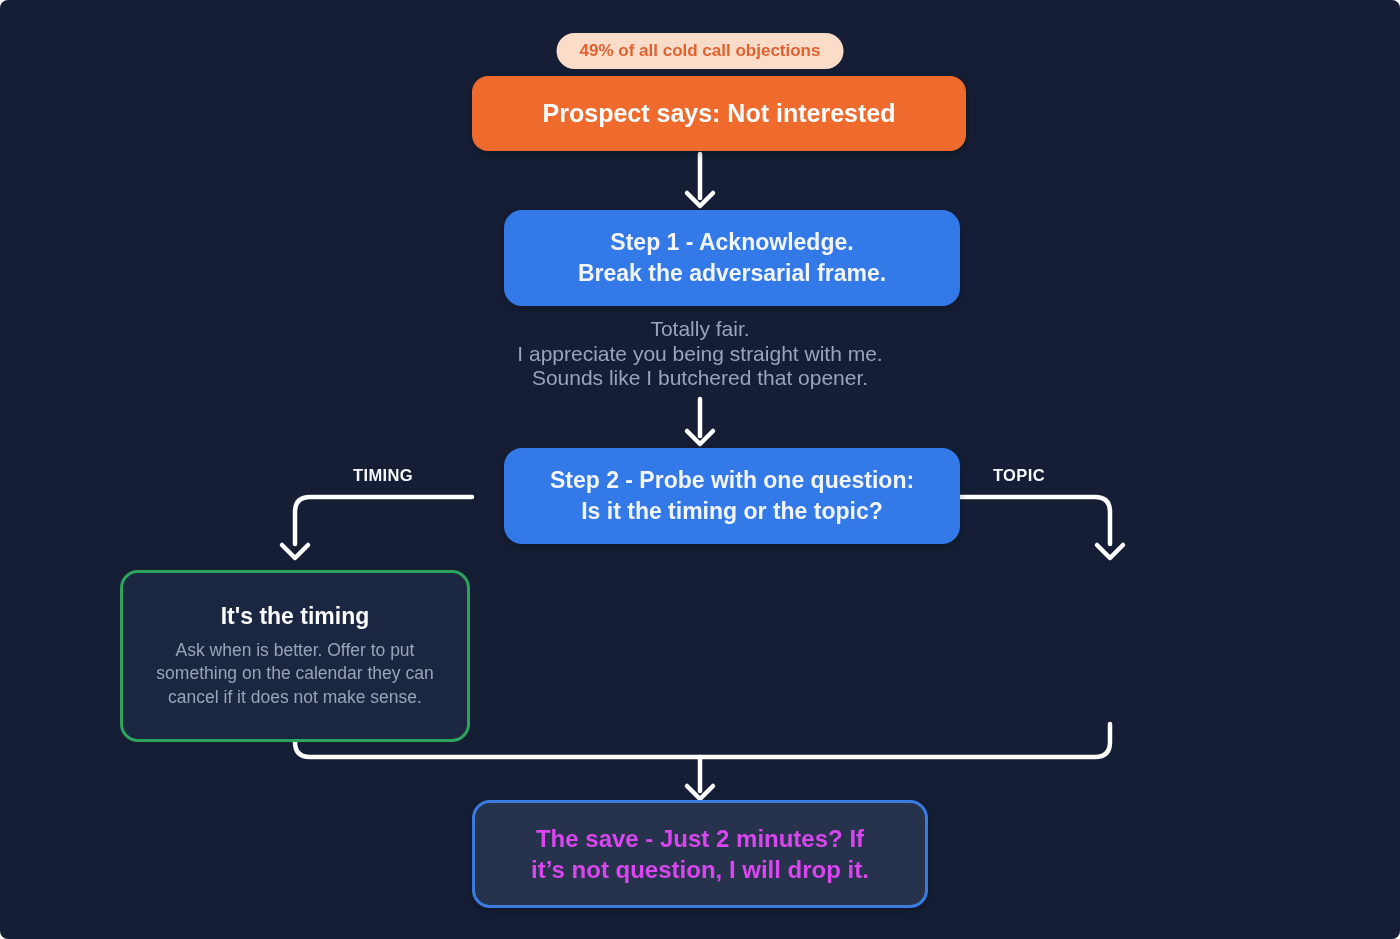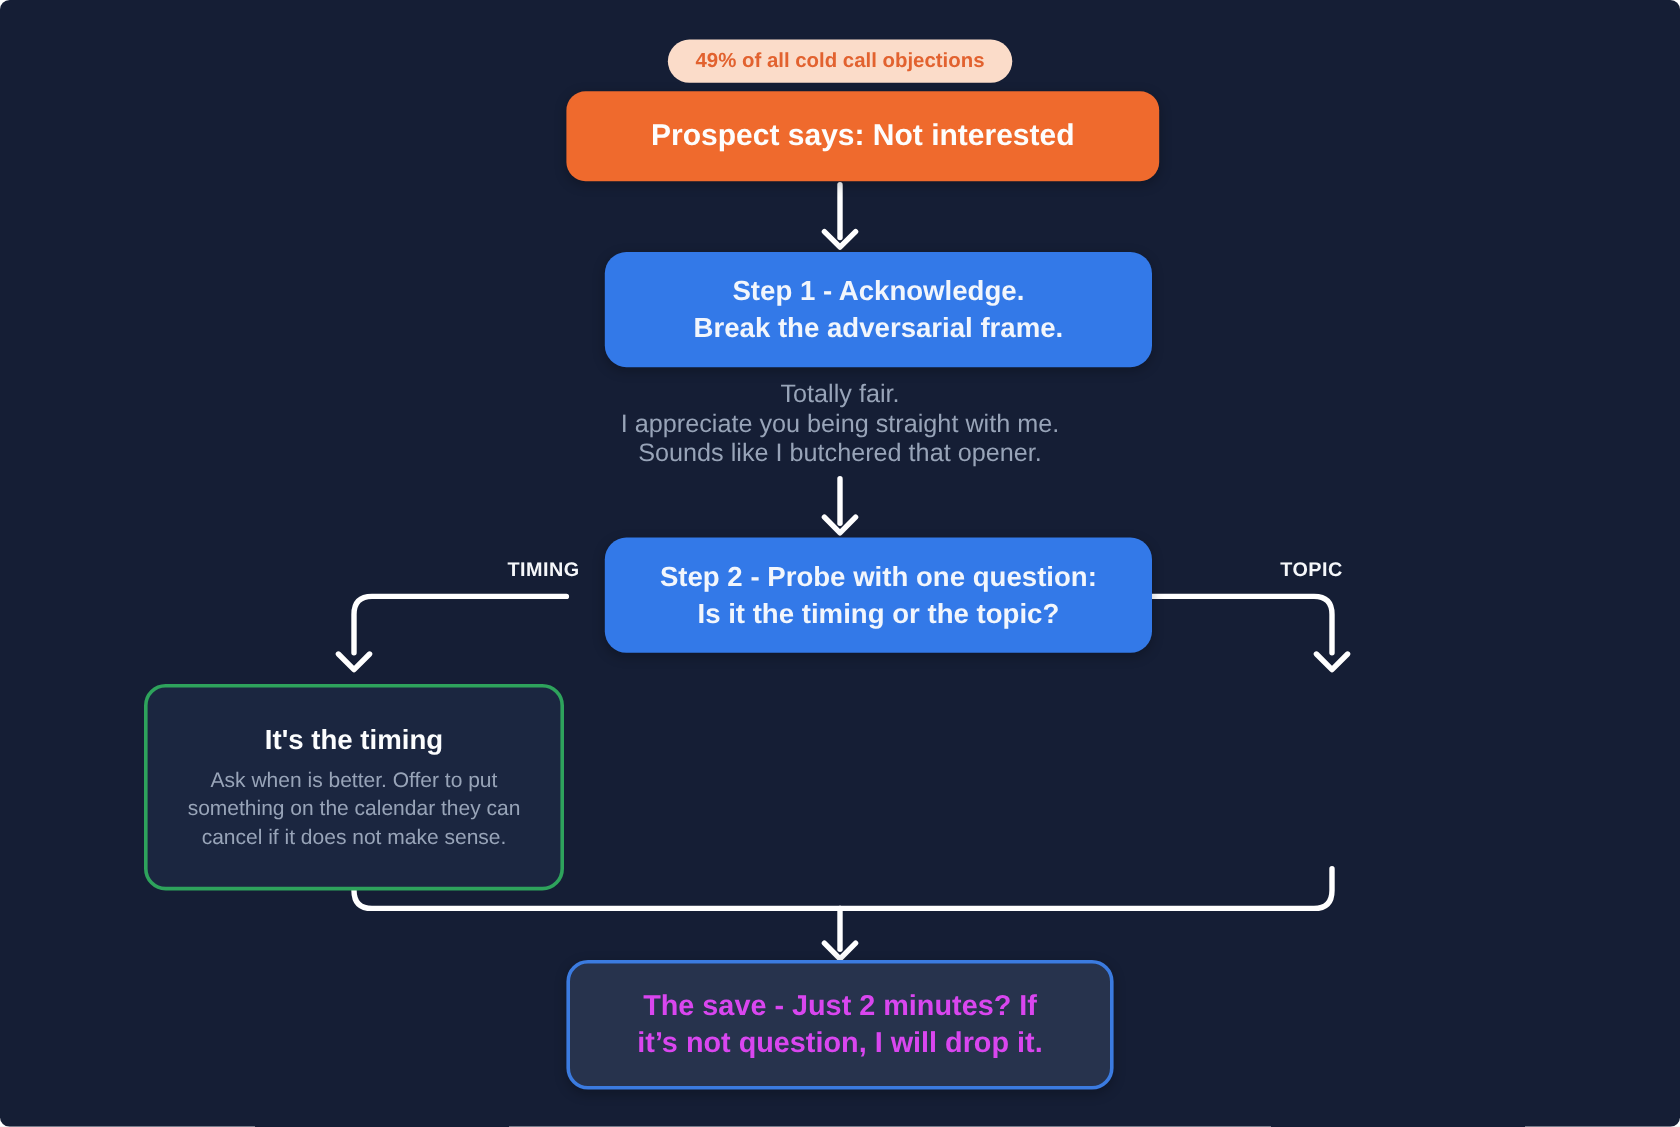--- a/index.html
+++ b/index.html
@@ -48,21 +48,21 @@
     background:var(--blue);color:var(--node-text);
     font-size:23px;font-weight:700;line-height:31px;margin-left:32px;
   }
   .node-step1{top:210px;}
   .node-step2{top:448px;}
   .script-text{
     position:absolute;left:0;top:317px;width:1400px;text-align:center;
     color:var(--muted-text);font-size:21px;line-height:24.5px;
   }
   .branch-label{
-    position:absolute;top:466px;width:200px;text-align:right;
+    position:absolute;top:466px;width:200px;text-align:center;
     color:#F5F7FA;font-size:16.5px;font-weight:700;letter-spacing:0.4px;
   }
   .branch-label-left{left:283px;}
   .branch-label-right{left:919px;}
   .node-green{
     top:570px;width:350px;height:172px;border-radius:18px;
     background:var(--green-box-bg);border:3px solid var(--green);
     box-shadow:none;
   }
   .node-green-left{left:120px;}

